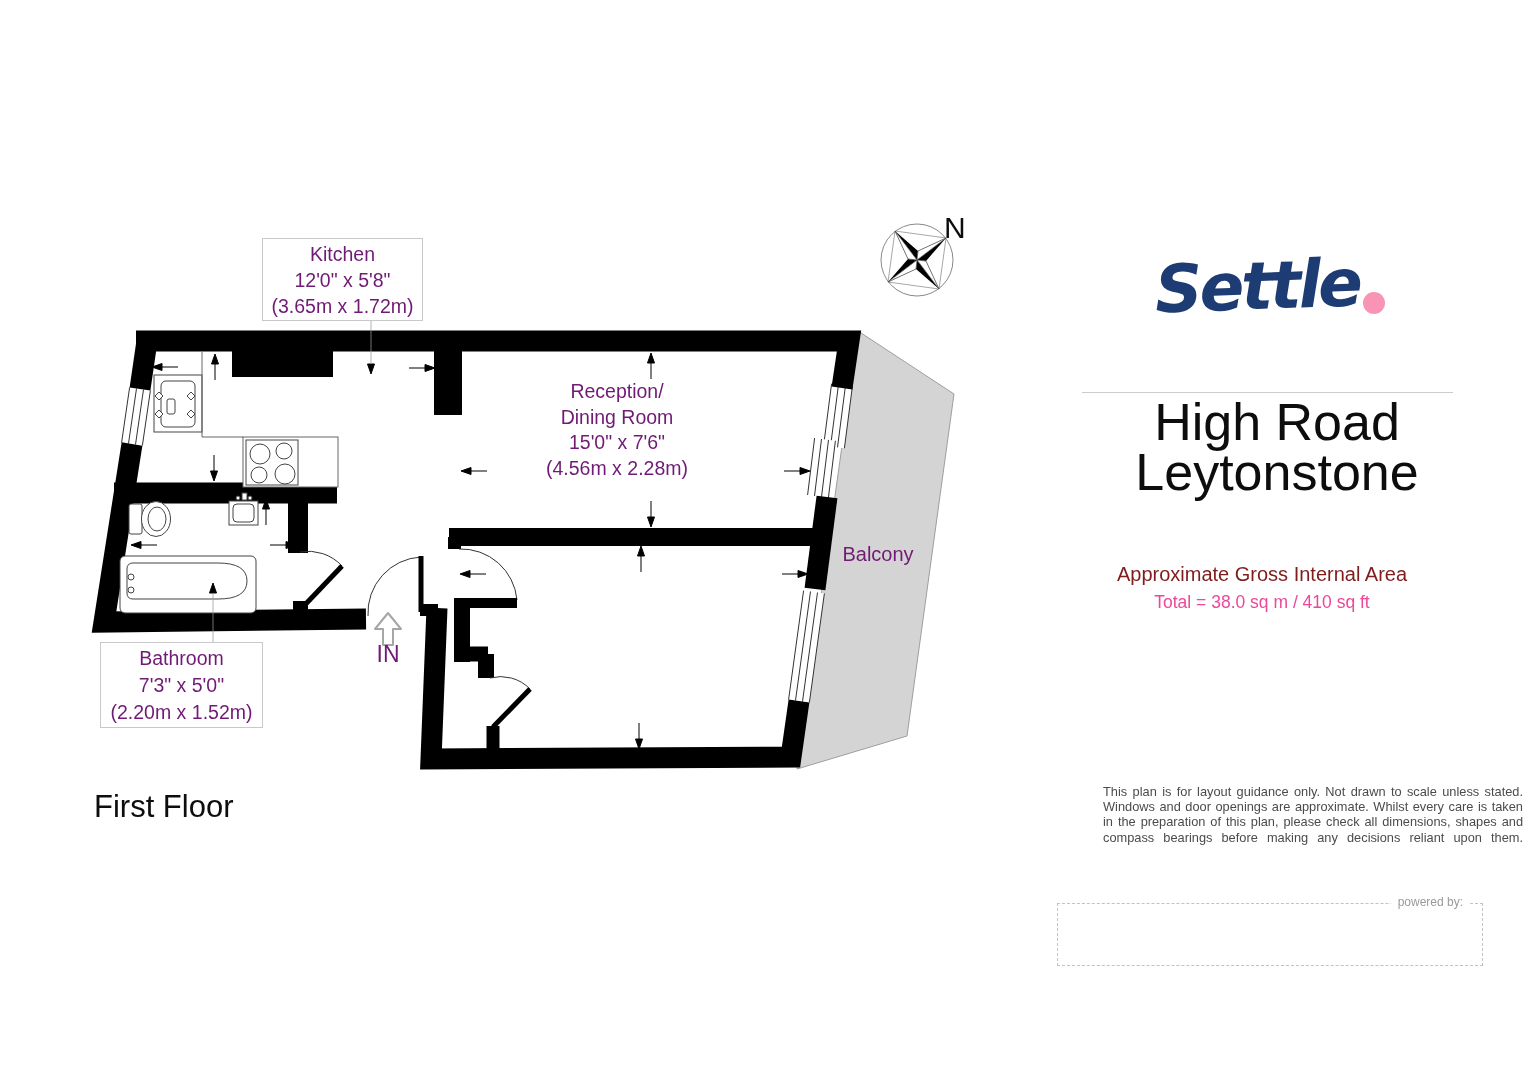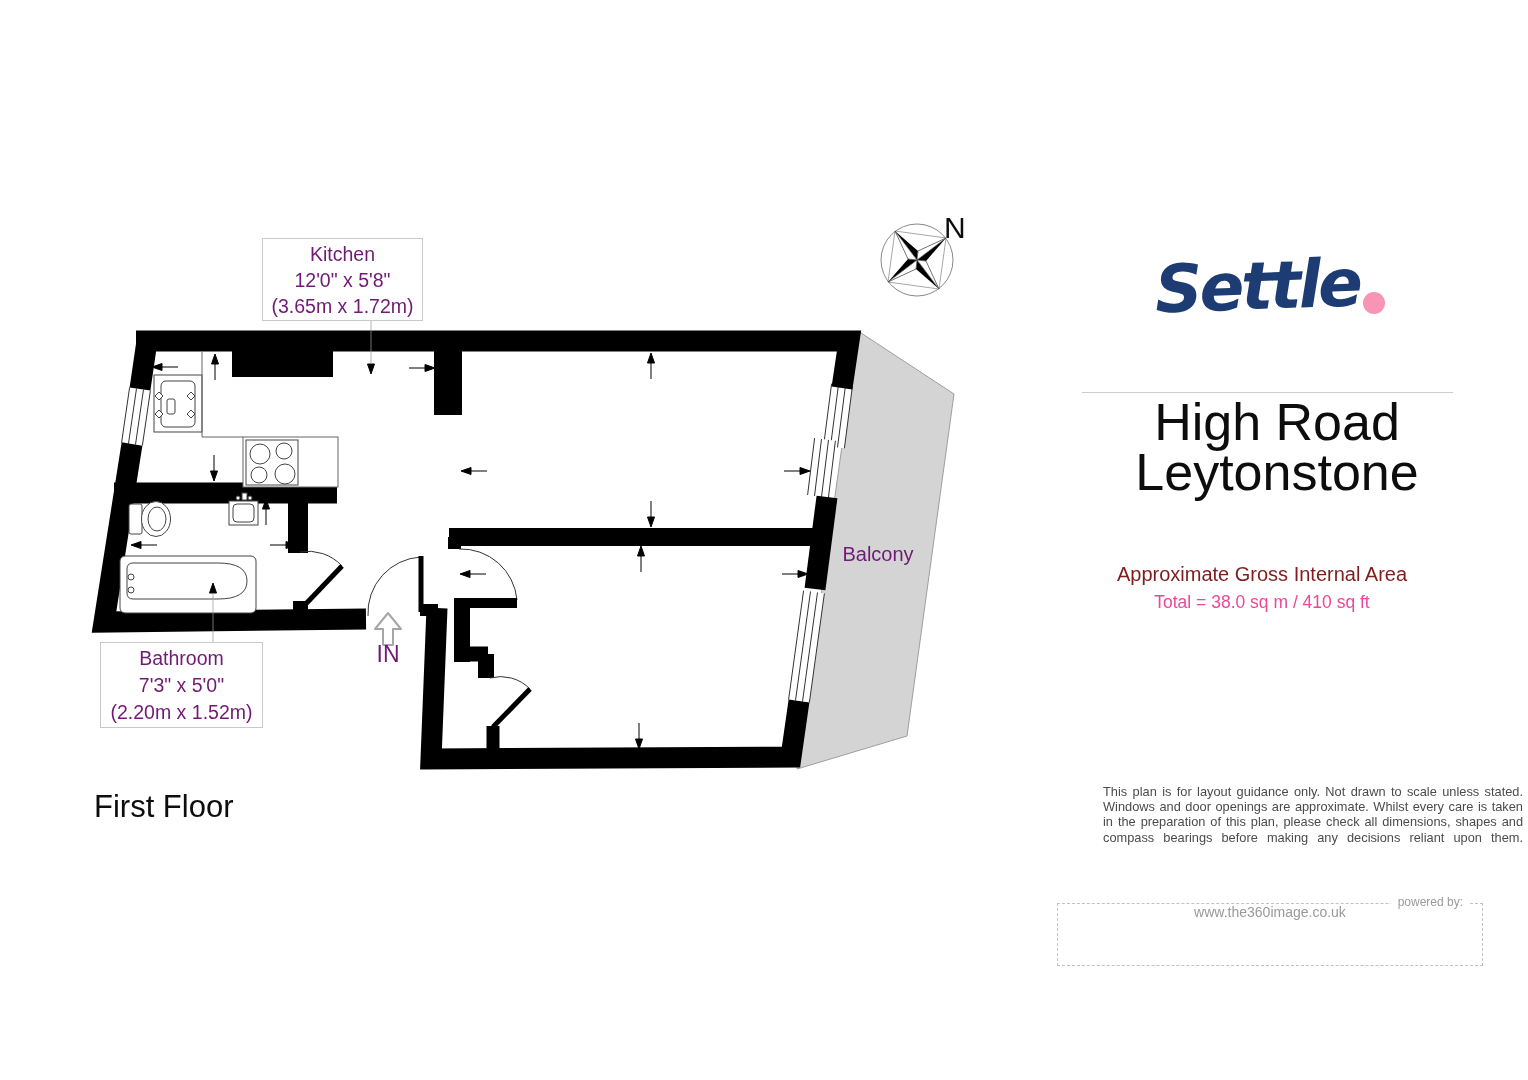--- a/index.html
+++ b/index.html
@@ -191,20 +191,26 @@
       <path d="M895,231 L908,259 L917,260 Z" fill="#fff" stroke="#444" stroke-width="0.75"></path>
     </g>
   </svg>
 
   <div class="room-label room-box kitchen-box">
     <div>Kitchen</div>
     <div>12'0" x 5'8"</div>
     <div>(3.65m x 1.72m)</div>
   </div>
 
+  <div class="room-label reception-label">
+    <div>Reception/</div>
+    <div>Dining Room</div>
+    <div>15'0" x 7'6"</div>
+    <div>(4.56m x 2.28m)</div>
+  </div>
 
 
   <div class="room-label room-box bathroom-box">
     <div>Bathroom</div>
     <div>7'3" x 5'0"</div>
     <div>(2.20m x 1.52m)</div>
   </div>
 
   <div class="room-label balcony-label">Balcony</div>
 
@@ -225,16 +231,15 @@
     <div>Leytonstone</div>
   </div>
 
   <div class="area-heading">Approximate Gross Internal Area</div>
   <div class="area-total">Total = 38.0 sq m / 410 sq ft</div>
 
   <div class="disclaimer">This plan is for layout guidance only. Not drawn to scale unless stated. Windows and door openings are approximate. Whilst every care is taken in the preparation of this plan, please check all dimensions, shapes and compass bearings before making any decisions reliant upon them.</div>
 
   <div class="credit-box">
     <span class="powered">powered by:</span>
-    <div class="site">www.the360image.co.uk</div>
   </div>
 
 </div>
 
 </body></html>

